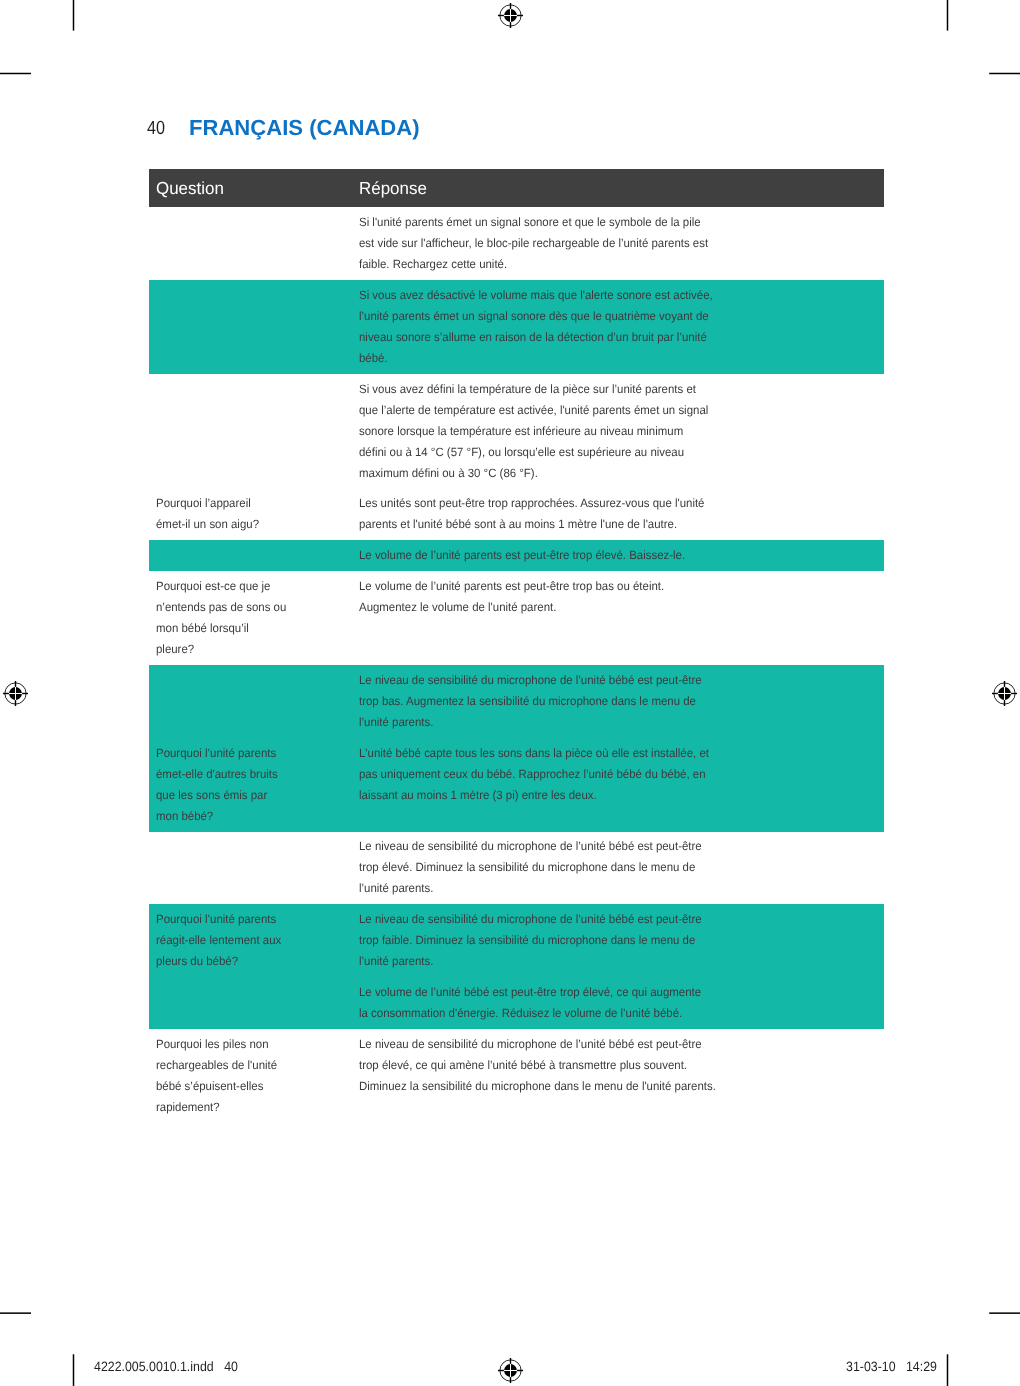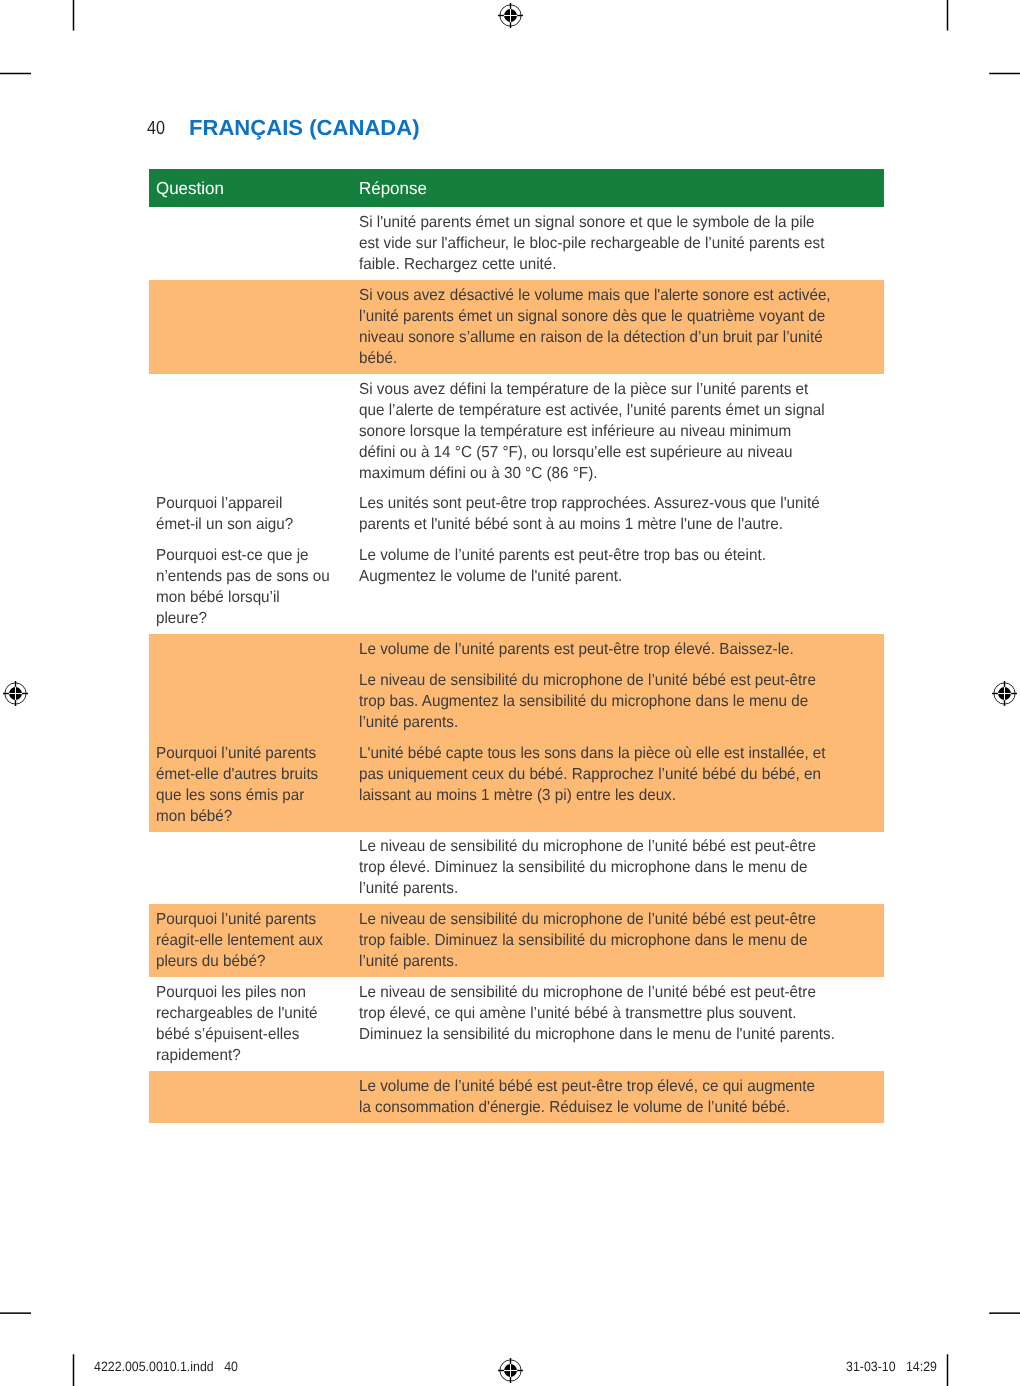--- a/index.html
+++ b/index.html
@@ -18,24 +18,24 @@
   .regmark{position:absolute;width:25px;height:25px;line-height:0;}
 
   .runhead{position:absolute;left:146.9px;top:117.8px;white-space:nowrap;}
   .runhead span{display:inline-block;transform-origin:left top;}
   .runhead .pagenum{font-size:19px;color:#231f20;transform:scaleX(.852);}
   .runhead .chapter{position:absolute;left:42.5px;top:-2.6px;font-size:21.7px;font-weight:bold;color:#0d72c4;transform:scaleX(1.018);}
 
   .faq{position:absolute;left:149px;top:169px;width:735px;border-collapse:collapse;table-layout:fixed;}
   .faq td{vertical-align:top;padding:0;}
   .faq td.cell{padding:4.92px 6.7px 4.92px 6.7px;}
-  .hdr td{background:#15803d;height:38px;padding:0 0 0 6.8px;vertical-align:middle;}
+  .hdr td{background:#404040;height:38px;padding:0 0 0 6.8px;vertical-align:middle;}
   .hdr .hl{display:inline-block;color:#ffffff;font-size:17.4px;transform:scaleX(.975);transform-origin:left center;}
-  .row.shade td{background:#fdba74;}
-  .tx{margin:0;font-size:16px;line-height:21px;color:#3b3b3e;}
+  .row.shade td{background:#14b8a6;}
+  .tx{margin:0;font-size:12px;line-height:21px;color:#3b3b3e;}
   .tx span{display:block;white-space:pre;transform:scaleX(.953);transform-origin:left top;}
 
   .colophon{position:absolute;font-size:13.6px;color:#231f20;white-space:nowrap;
              transform:scaleX(.91);transform-origin:left top;}
   .colophon span{display:inline-block;}
   .colophon.left{left:93.6px;top:1359.0px;}
   .colophon.right{left:846.0px;top:1359.0px;}
   .colophon .sp{width:11.5px;}
 </style>
 </head>
@@ -145,20 +145,30 @@
               <span>émet-il un son aigu?</span>
             </div>
           </td>
       <td class="cell acol">
             <div class="tx">
               <span>Les unités sont peut-être trop rapprochées. Assurez-vous que l'unité</span>
               <span>parents et l'unité bébé sont à au moins 1 mètre l'une de l'autre.</span>
             </div>
           </td>
     </tr>
+    <tr class="row shade">
+      <td class="cell qcol">
+            <div class="tx"></div>
+          </td>
+      <td class="cell acol">
+            <div class="tx">
+              <span>Le volume de l’unité parents est peut-être trop élevé. Baissez-le.</span>
+            </div>
+          </td>
+    </tr>
     <tr class="row">
       <td class="cell qcol">
             <div class="tx">
               <span>Pourquoi est-ce que je</span>
               <span>n’entends pas de sons ou</span>
               <span>mon bébé lorsqu’il</span>
               <span>pleure?</span>
             </div>
           </td>
       <td class="cell acol">
@@ -167,30 +177,20 @@
               <span>Augmentez le volume de l'unité parent.</span>
             </div>
           </td>
     </tr>
     <tr class="row shade">
       <td class="cell qcol">
             <div class="tx"></div>
           </td>
       <td class="cell acol">
             <div class="tx">
-              <span>Le volume de l’unité parents est peut-être trop élevé. Baissez-le.</span>
-            </div>
-          </td>
-    </tr>
-    <tr class="row shade">
-      <td class="cell qcol">
-            <div class="tx"></div>
-          </td>
-      <td class="cell acol">
-            <div class="tx">
               <span>Le niveau de sensibilité du microphone de l’unité bébé est peut-être</span>
               <span>trop bas. Augmentez la sensibilité du microphone dans le menu de</span>
               <span>l’unité parents.</span>
             </div>
           </td>
     </tr>
     <tr class="row shade">
       <td class="cell qcol">
             <div class="tx">
               <span>Pourquoi l’unité parents</span>
@@ -228,47 +228,47 @@
             </div>
           </td>
       <td class="cell acol">
             <div class="tx">
               <span>Le niveau de sensibilité du microphone de l’unité bébé est peut-être</span>
               <span>trop faible. Diminuez la sensibilité du microphone dans le menu de</span>
               <span>l’unité parents.</span>
             </div>
           </td>
     </tr>
+    <tr class="row shade">
+      <td class="cell qcol">
+            <div class="tx"></div>
+          </td>
+      <td class="cell acol">
+            <div class="tx">
+              <span>Le volume de l’unité bébé est peut-être trop élevé, ce qui augmente</span>
+              <span>la consommation d'énergie. Réduisez le volume de l’unité bébé.</span>
+            </div>
+          </td>
+    </tr>
     <tr class="row">
       <td class="cell qcol">
             <div class="tx">
               <span>Pourquoi les piles non</span>
               <span>rechargeables de l'unité</span>
               <span>bébé s’épuisent-elles</span>
               <span>rapidement?</span>
             </div>
           </td>
       <td class="cell acol">
             <div class="tx">
               <span>Le niveau de sensibilité du microphone de l’unité bébé est peut-être</span>
               <span>trop élevé, ce qui amène l’unité bébé à transmettre plus souvent.</span>
               <span>Diminuez la sensibilité du microphone dans le menu de l'unité parents.</span>
             </div>
           </td>
     </tr>
-    <tr class="row shade">
-      <td class="cell qcol">
-            <div class="tx"></div>
-          </td>
-      <td class="cell acol">
-            <div class="tx">
-              <span>Le volume de l’unité bébé est peut-être trop élevé, ce qui augmente</span>
-              <span>la consommation d'énergie. Réduisez le volume de l’unité bébé.</span>
-            </div>
-          </td>
-    </tr>
     </tbody>
   </table>
 
   <div class="colophon left"><span>4222.005.0010.1.indd</span><span class="sp"></span><span>40</span></div>
   <div class="colophon right"><span>31-03-10</span><span class="sp"></span><span>14:29</span></div>
 
 </div>
 
 </body></html>

